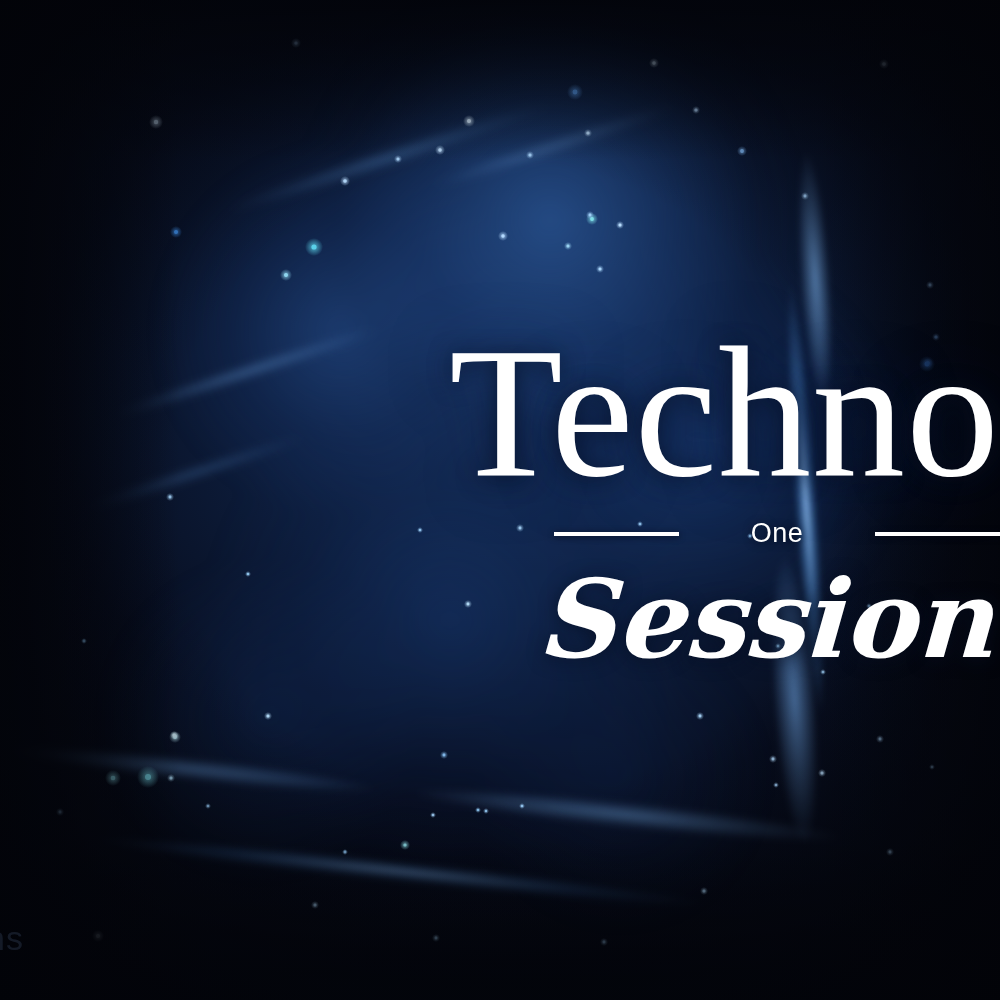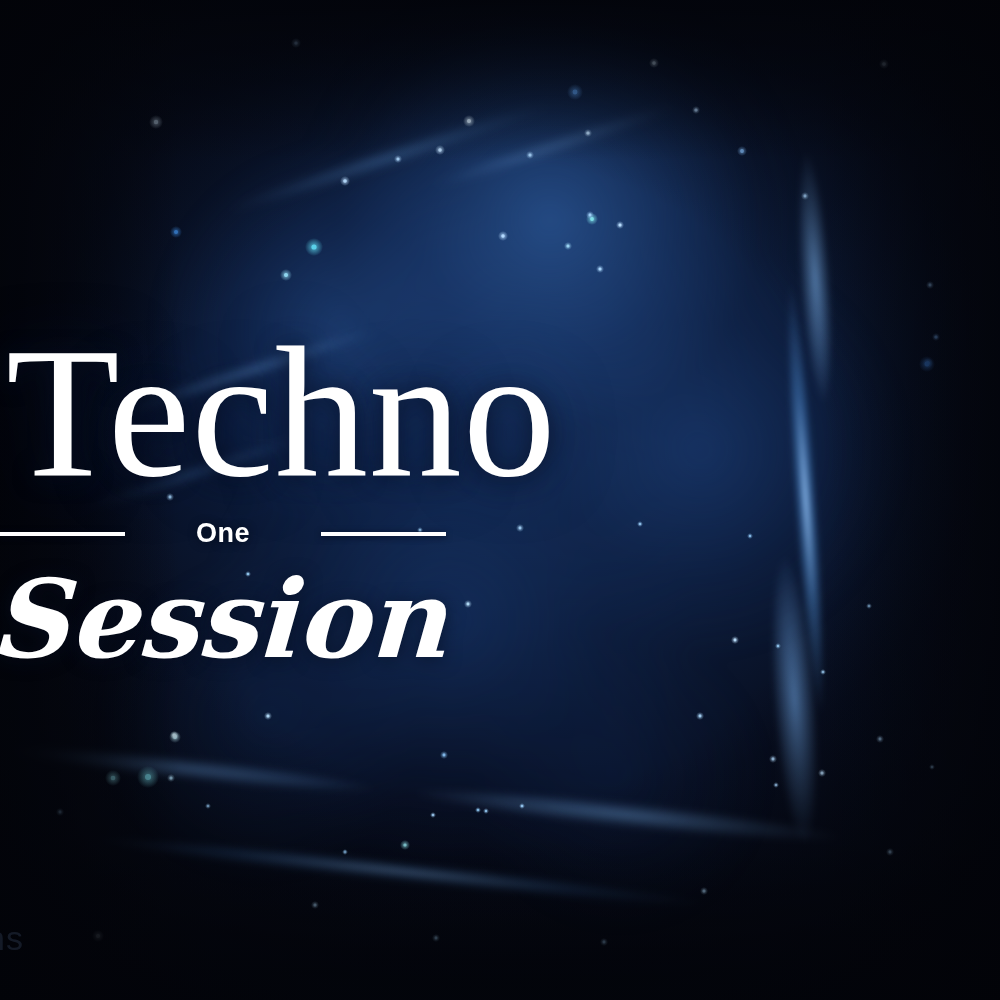--- a/index.html
+++ b/index.html
@@ -106,21 +106,21 @@
 
   
   .lockup {
     position: absolute;
     left: 0;
     right: 0;
     top: 0;
     height: 1000px;
     display: flex;
     flex-direction: column;
-    align-items: flex-start;
+    align-items: flex-end;
     justify-content: center;
     z-index: 5;
   }
 
   .title {
     font-family: "Liberation Serif", "DejaVu Serif", serif;
     font-weight: 400;
     font-size: 186px;
     line-height: 0.92;
     color: #ffffff;
@@ -145,21 +145,21 @@
     width: 125px;
     background: #ffffff;
     flex: 0 0 auto;
     box-shadow: 0 1px 6px rgba(4,10,26,0.7);
   }
 
   .rule-spacer { flex: 1 1 auto; }
 
   .subtitle {
     font-family: "Liberation Sans", sans-serif;
-    font-weight: 700;
+    font-weight: 400;
     font-size: 27px;
     color: #ffffff;
     letter-spacing: 0.5px;
     line-height: 1;
     text-shadow: 0 1px 8px rgba(4,10,26,0.85);
     white-space: nowrap;
   }
 
   .script {
     margin-top: 18px;

